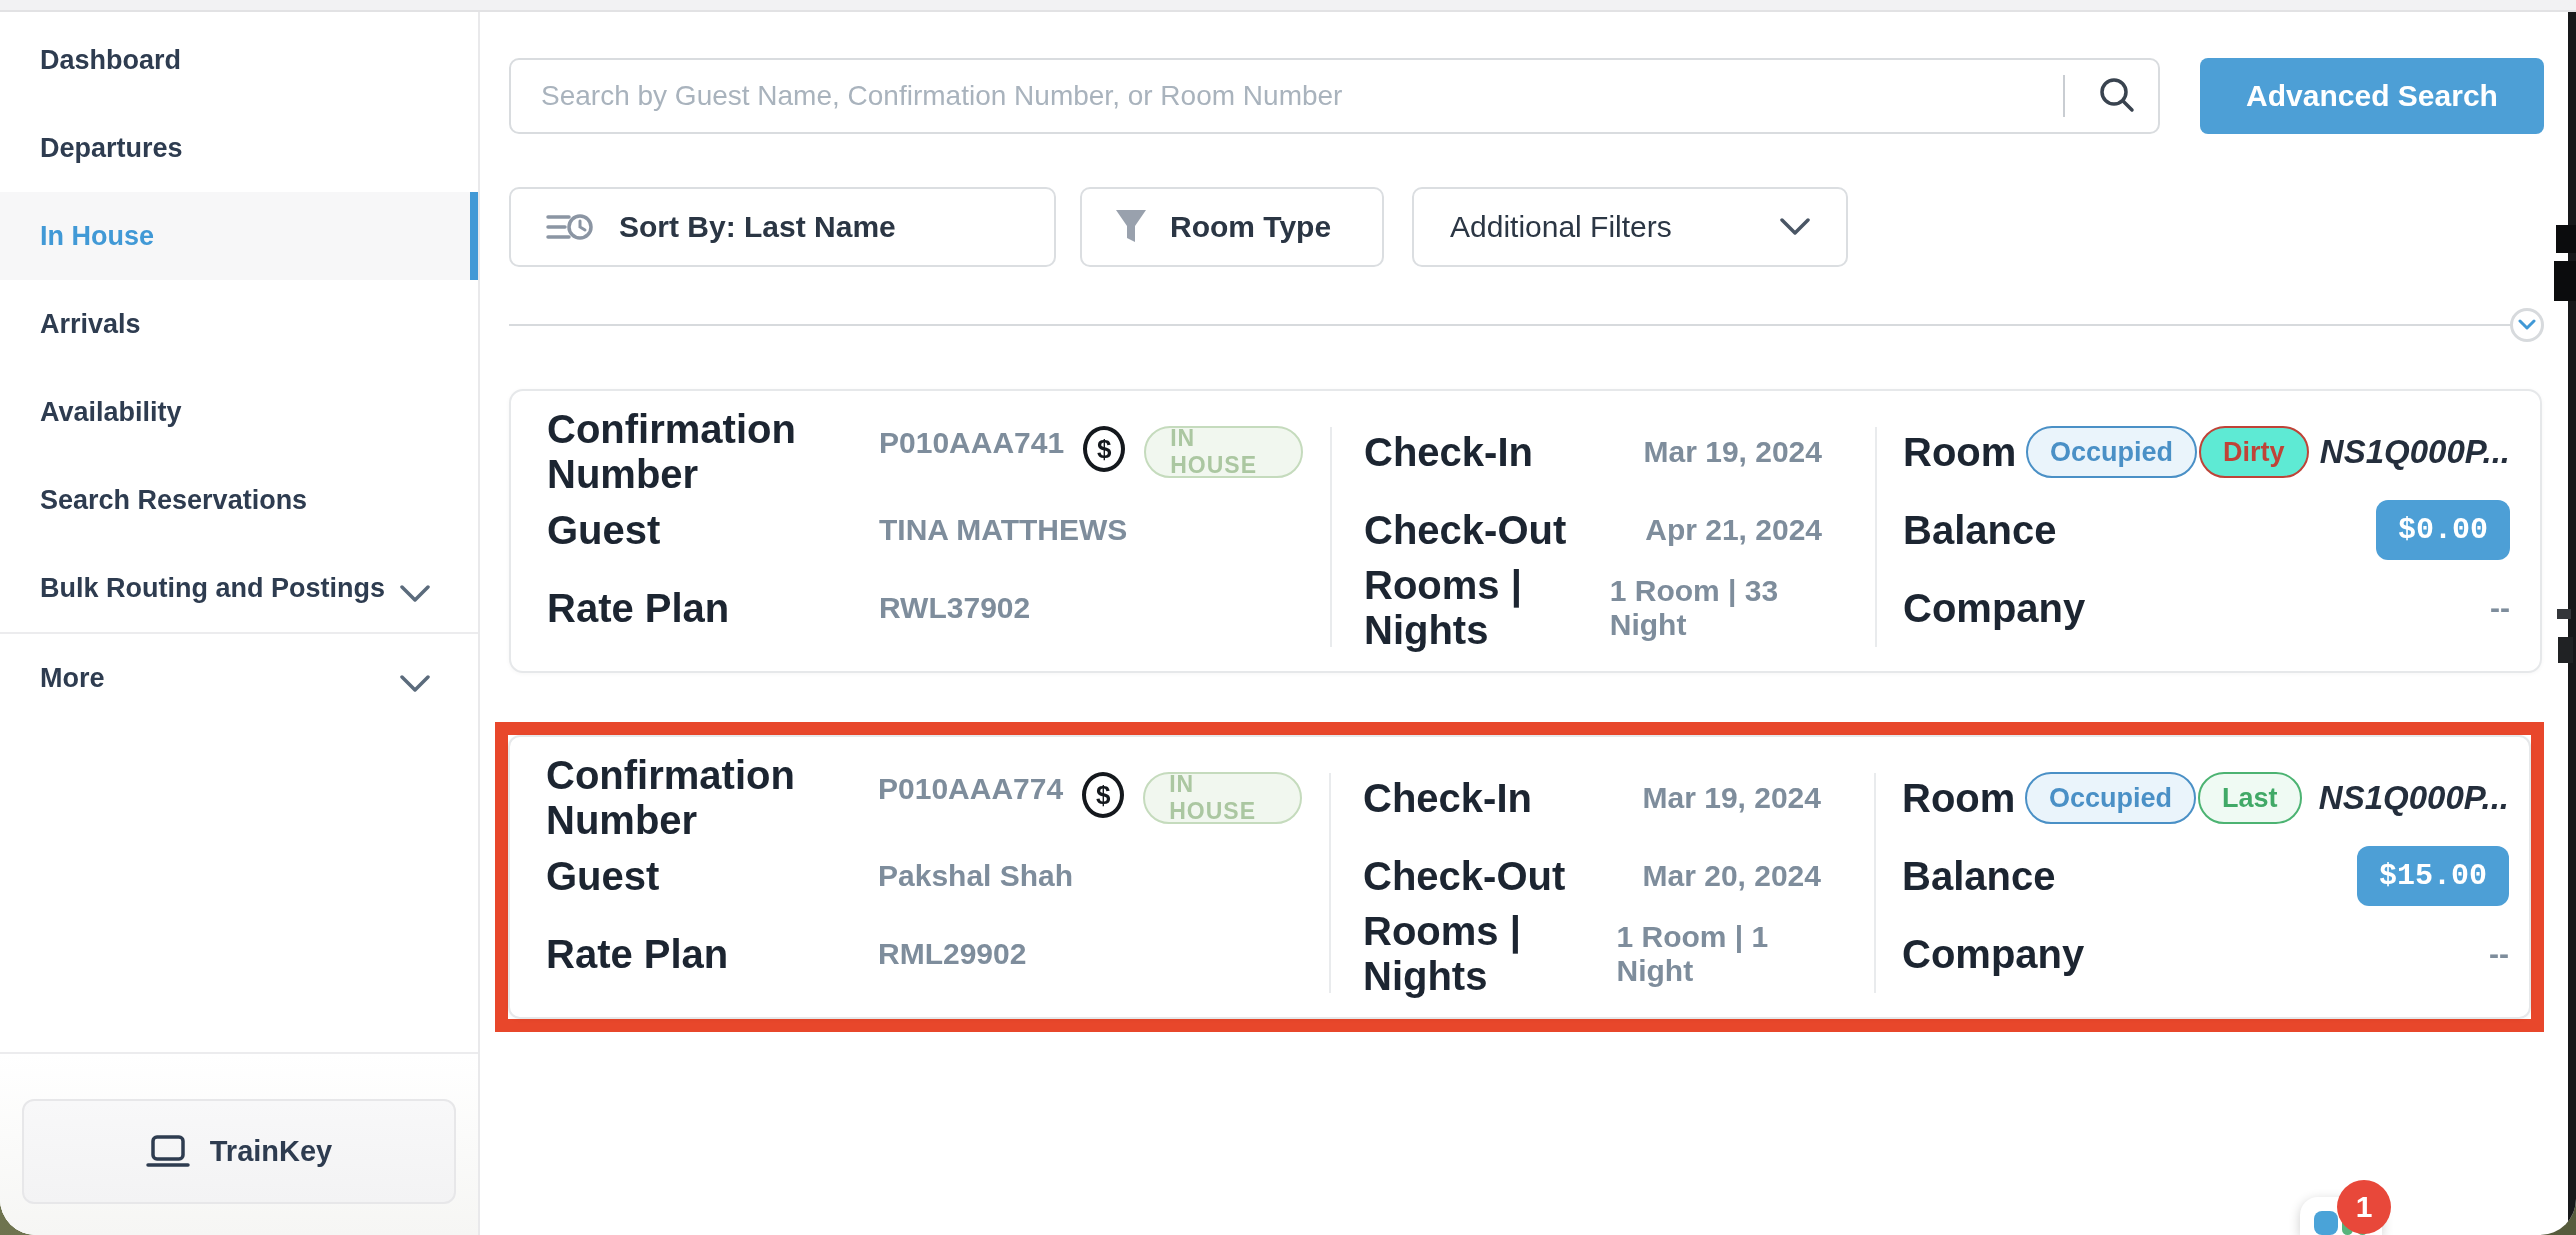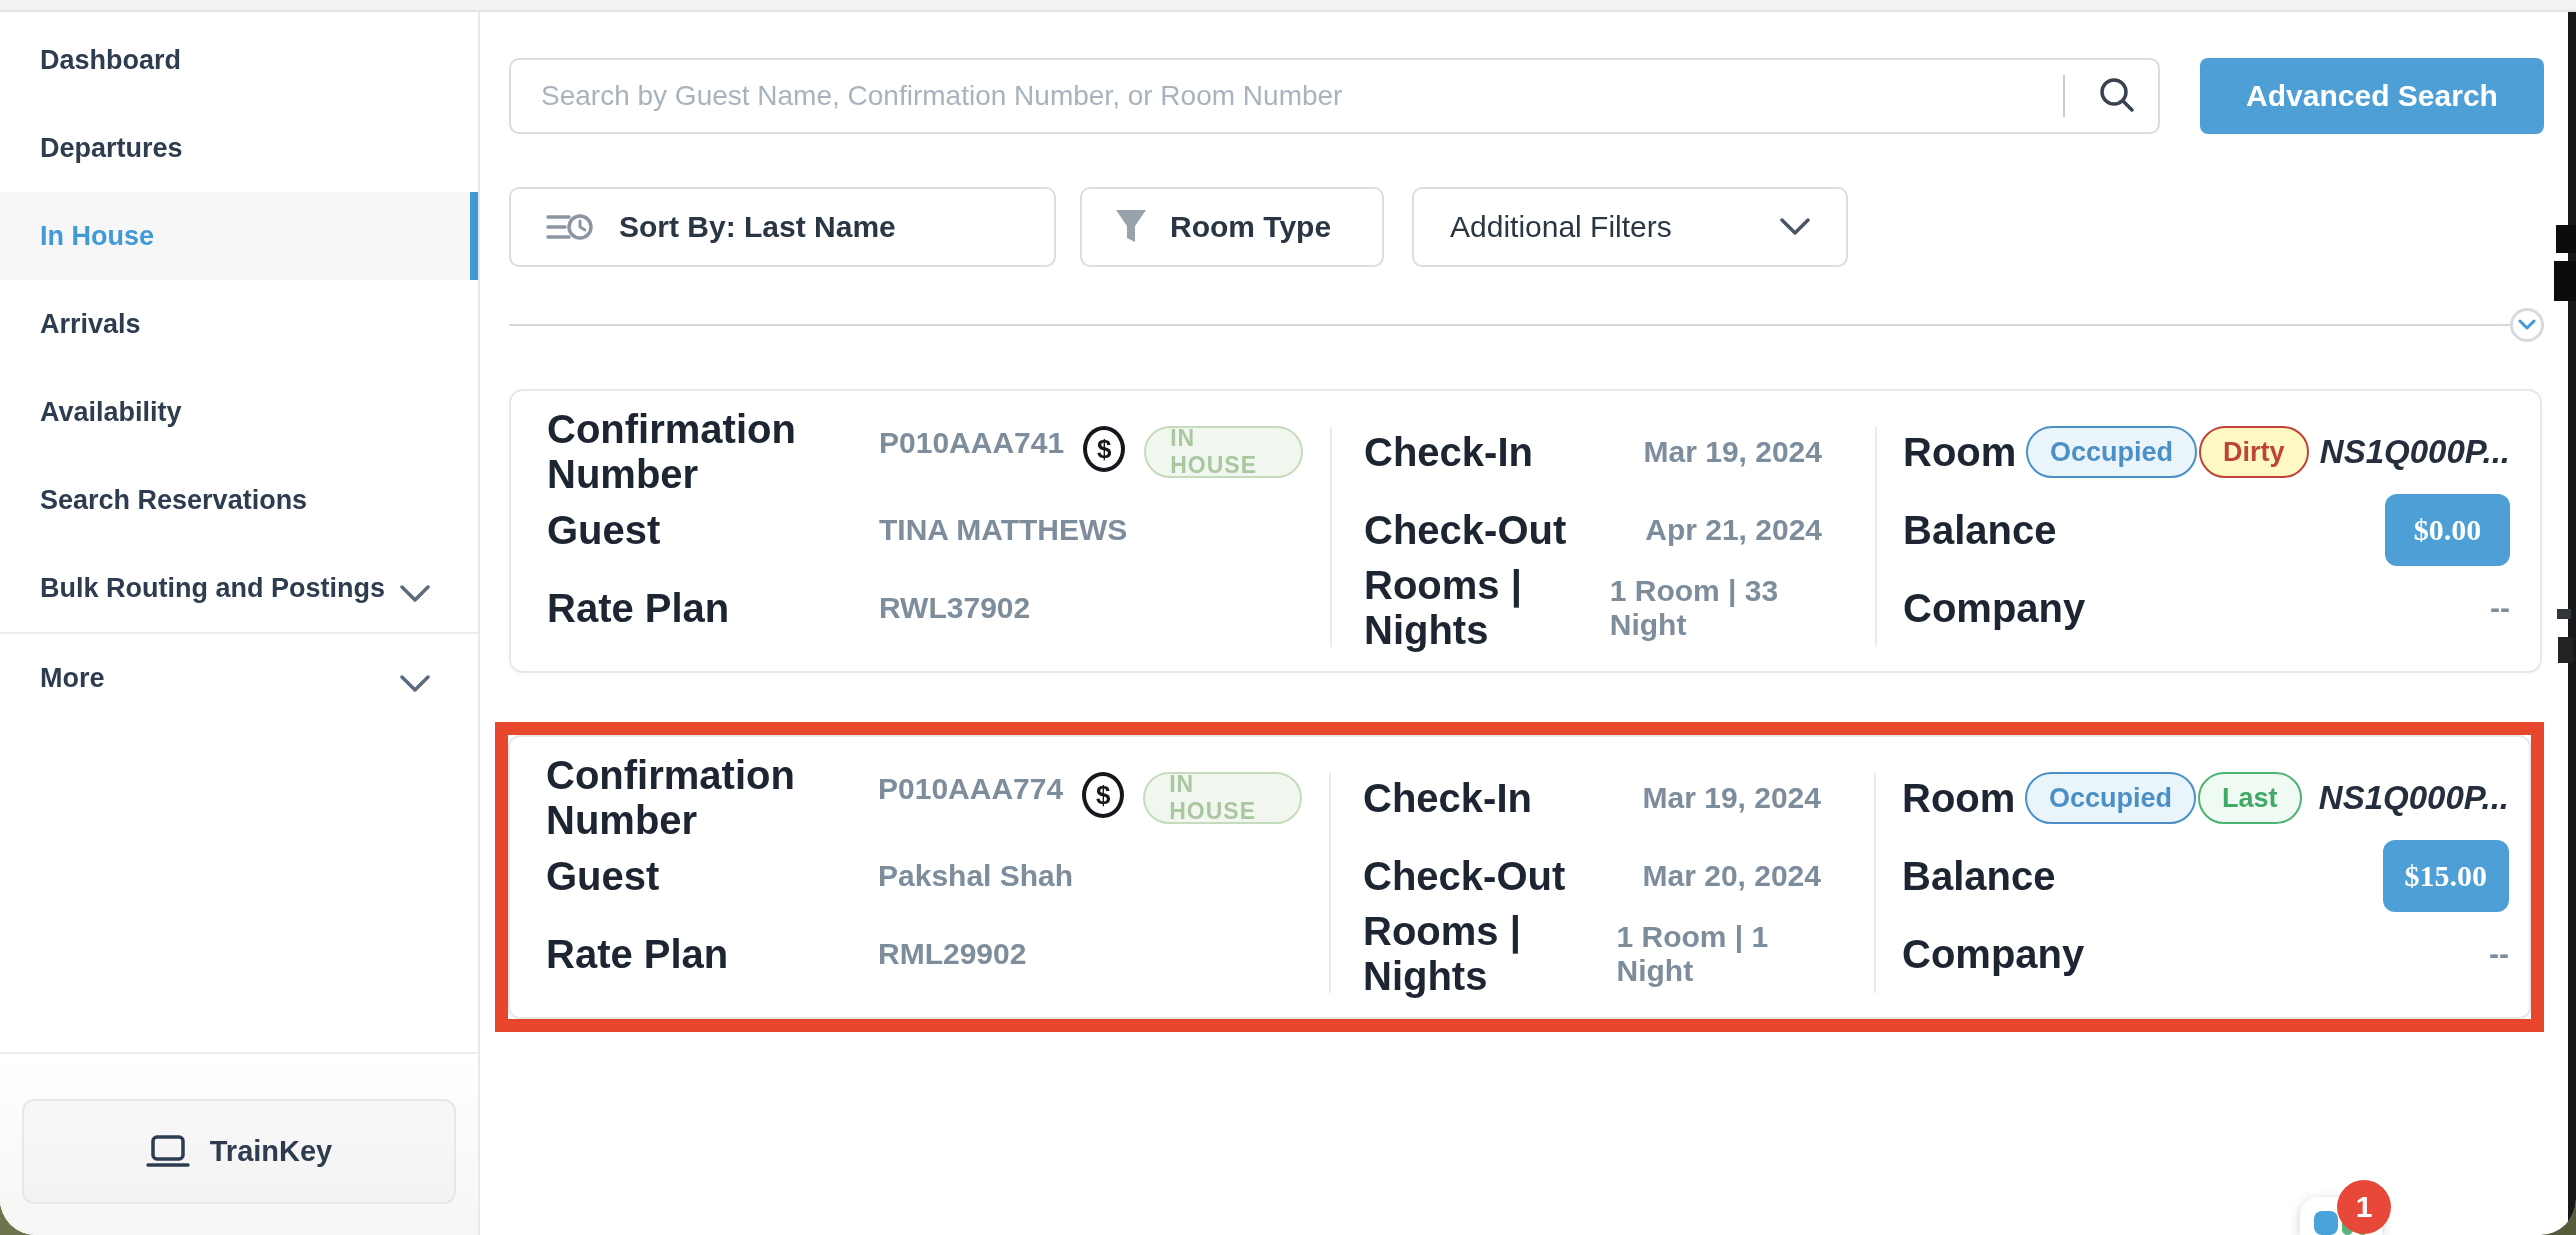--- a/index.html
+++ b/index.html
@@ -97,27 +97,27 @@
   .val { font-size:30px; font-weight:600; color:#7e8d9c; }
   .conf-group { display:flex; align-items:flex-start; gap:19px; }
   .dollar-circle { width:46px; height:46px; border:4px solid #14181d; border-radius:50%;
           box-sizing:border-box; display:flex; align-items:center; justify-content:center;
           font-size:26px; font-weight:700; color:#14181d; }
   .pill { border-radius:994px; height:52px; box-sizing:border-box; display:flex;
           align-items:center; padding:0 22px; font-size:27px; font-weight:600; background:#fff; }
   .pill-inhouse { border:2.5px solid #c5dbbd; color:#abc7a1; background:#f1f7ef;
           font-size:23px; letter-spacing:1px; padding:0 24px; }
   .pill-occupied { border:2.5px solid #4a90c6; color:#4a90c6; background:#eaf4fb; }
-  .pill-dirty { border:2.5px solid #bf4338; color:#bf4338; background:#fef9c3; }
+  .pill-dirty { border:2.5px solid #bf4338; color:#bf4338; background:#5eead4; }
   .pill-ready { border:2.5px solid #4cb372; color:#41a967; background:#effaf3; }
   .pills { display:flex; align-items:center; gap:2px; }
   .room-number { margin-left:auto; font-size:33px; font-weight:700; color:#242e3c;font-style:italic; }
-  .balance-btn { min-width:125px; height:72px; padding:0 22px; background:#4d9fd6;
+  .balance-btn { min-width:125px; height:60px; padding:0 22px; background:#4d9fd6;
           border:none; border-radius:12px; color:#fff; font-size:30px; font-weight:600;
-          font-family:Liberation Serif, serif;
+          font-family:Liberation Mono, monospace;
           display:flex; align-items:center; justify-content:center; cursor:pointer; }
 
   
   .edge-strip { position:absolute; right:0; top:12px; width:8px; height:1223px; background:#17181a; }
   .edge-frag1 { position:absolute; right:0; top:225px; width:20px; height:28px; background:#0b0c0d; }
   .edge-frag2 { position:absolute; right:0; top:261px; width:22px; height:40px; background:#0b0c0d; }
   .edge-frag3 { position:absolute; right:5px; top:609px; width:14px; height:10px; background:#33363a; }
   .edge-frag4 { position:absolute; right:3px; top:637px; width:15px; height:26px; background:#202224; }
 
   

